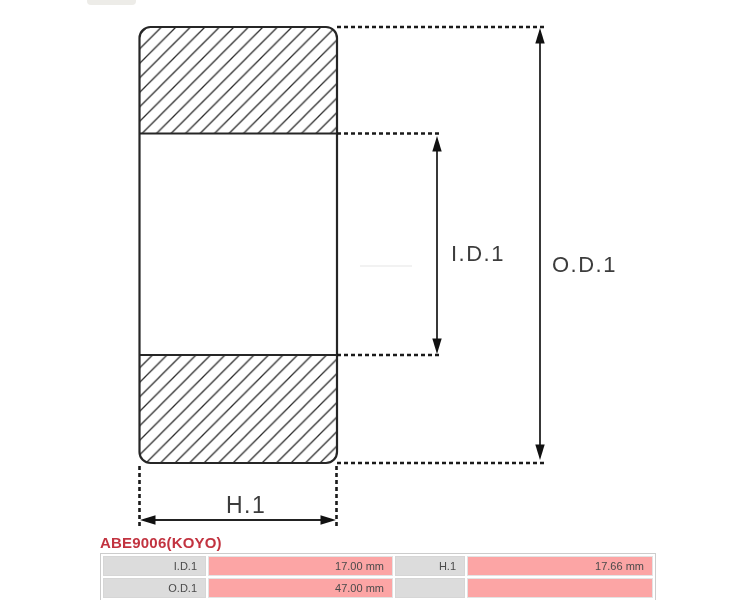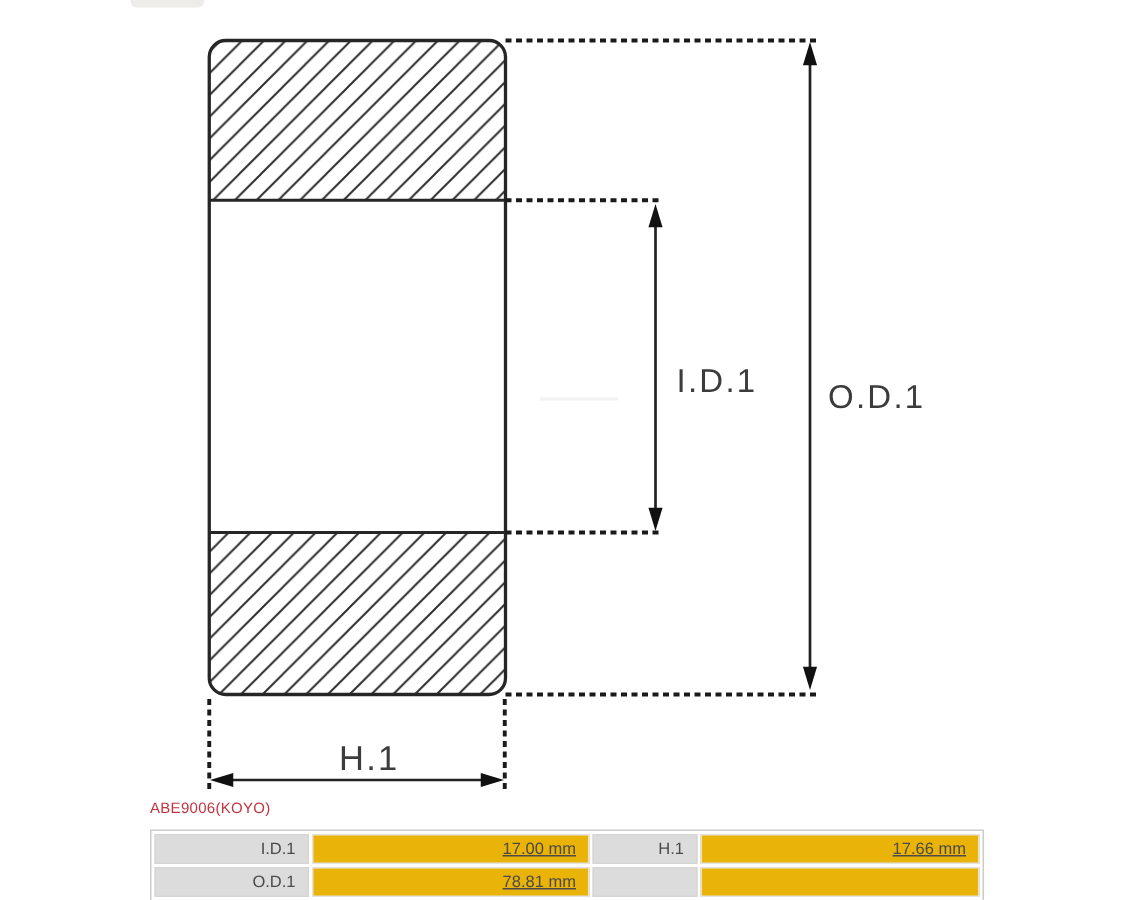--- a/index.html
+++ b/index.html
@@ -43,22 +43,22 @@
     font-size: 22px;
     letter-spacing: 1.5px;
   }
   .dim-label-h {
     font-size: 23px;
   }
   .product-title {
     position: absolute;
     left: 100px;
     top: 534px;
-    font-size: 10px;
-    font-weight: normal;
+    font-size: 15px;
+    font-weight: bold;
     color: #c23340;
     letter-spacing: 0.2px;
   }
   table.spec {
     position: absolute;
     left: 100px;
     top: 553px;
     border-collapse: separate;
     border-spacing: 2px;
     border: 1px solid #cccccc;
@@ -72,23 +72,22 @@
     padding: 2px 8px 2px 4px;
     height: 14px;
     overflow: hidden;
     white-space: nowrap;
   }
   td.lbl {
     background: #dcdcdc;
     border: 1px solid #d6d6d6;
   }
   td.val {
-    background: #eab308;
+    background: #fca5a5;
     border: 1px solid #e3e3e3;
-    text-decoration: underline;
   }
 </style>
 </head>
 <body>
 
 <div class="stage">
 
   <div class="top-remnant"></div>
   <div class="watermark-line"></div>
 
@@ -154,20 +153,20 @@
     </colgroup>
     <tbody>
       <tr>
         <td class="lbl">I.D.1</td>
         <td class="val">17.00 mm</td>
         <td class="lbl">H.1</td>
         <td class="val">17.66 mm</td>
       </tr>
       <tr>
         <td class="lbl">O.D.1</td>
-        <td class="val">78.81 mm</td>
+        <td class="val">47.00 mm</td>
         <td class="lbl"></td>
         <td class="val"></td>
       </tr>
     </tbody>
   </table>
 
 </div>
 
 </body></html>

